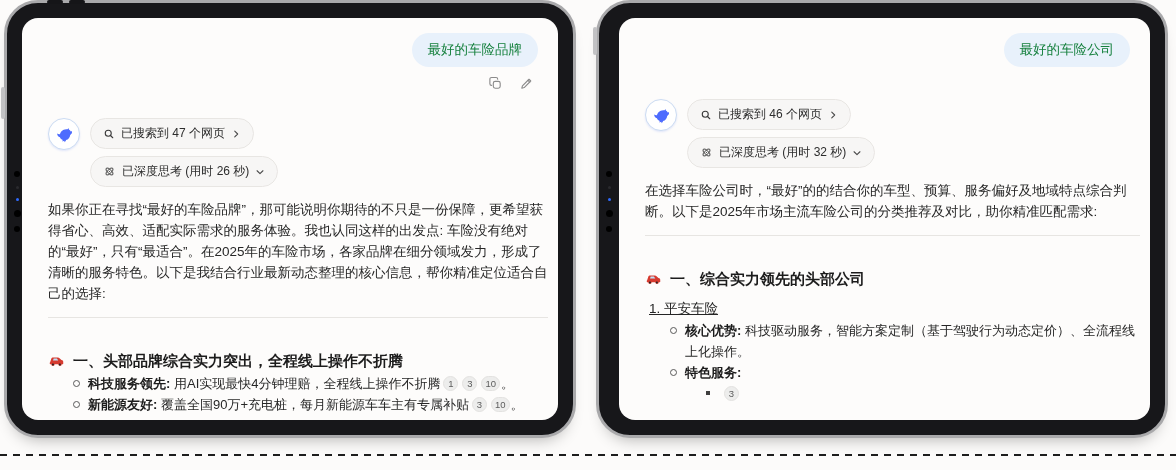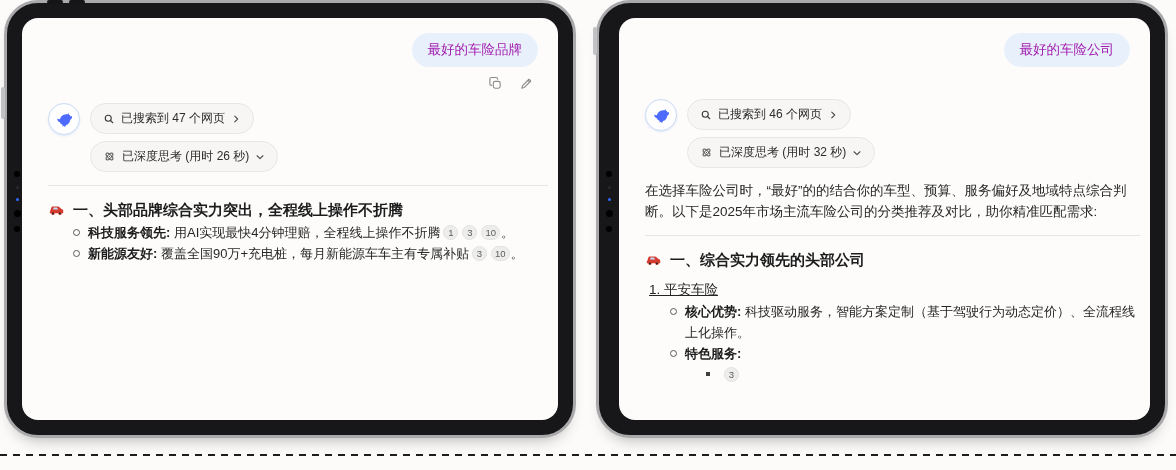--- a/index.html
+++ b/index.html
@@ -28,42 +28,42 @@
   .top-tab{position:absolute;top:-3px;height:4px;width:16px;background:#151518;border-radius:2px;}
   .tt1{left:40px;}.tt2{left:62px;}
   
   .screen{
     width:100%;height:100%;box-sizing:border-box;background:#fdfcfb;border-radius:16px;
     padding:6px 10px 0 26px;overflow:hidden;position:relative;
   }
   
   .user-bubble{
     margin:9px 10px 0 auto;width:max-content;max-width:70%;
-    background:#e8f1fb;color:#a21caf;font-size:13.5px;line-height:18px;
+    background:#e8f1fb;color:#15803d;font-size:13.5px;line-height:18px;
     padding:8px 16px;border-radius:18px;
   }
   .msg-actions{display:flex;justify-content:flex-end;gap:16px;margin:9px 14px 0 0;height:16px;}
   .msg-actions .action{display:inline-flex;cursor:pointer;}
   
-  .assistant-row{display:flex;gap:10px;margin-top:11px;align-items:flex-start;}
+  .assistant-row{display:flex;gap:10px;margin-top:26px;align-items:flex-start;}
   .assistant-row.roomy{margin-top:32px;}
   .avatar{
     flex:0 0 auto;width:30px;height:30px;border-radius:50%;background:#fff;
     border:1px solid #ccdcf2;display:flex;align-items:center;justify-content:center;
     box-shadow:0 1px 2px rgba(70,110,240,.15);
   }
   .chips{display:flex;flex-direction:column;gap:7px;align-items:flex-start;}
   .chip{
     display:flex;align-items:center;gap:6px;background:#f7f6f5;border:1px solid #e8e6e3;
     border-radius:17px;padding:6px 12px;font-size:12px;color:#2d2d2d;cursor:pointer;white-space:nowrap;
   }
   
   .intro{font-size:13.5px;line-height:21px;margin:12px 0 0;color:#272727;}
   .divider{border:none;border-top:1px solid #e7e5e2;margin:13px 0 0;}
-  .section-heading{display:flex;align-items:center;gap:8px;margin-top:15px;font-size:15px;font-weight:bold;color:#1c1c1c;}
+  .section-heading{display:flex;align-items:center;gap:8px;margin-top:34px;font-size:15px;font-weight:bold;color:#1c1c1c;}
   .numbered{margin:11px 0 0 4px;font-size:13.5px;color:#252525;text-decoration:underline;}
   ul.bullets{list-style:none;margin:2px 0 0;padding:0 0 0 24px;}
   ul.subbullets{list-style:none;margin:0;padding:0 0 0 20px;}
   li.bullet{position:relative;padding-left:16px;font-size:13px;line-height:21px;color:#272727;}
   li.bullet.ring::before{
     content:"";position:absolute;left:1px;top:7px;width:5px;height:5px;
     border:1.2px solid #5a5a5a;border-radius:50%;background:transparent;
   }
   li.bullet.square::before{
     content:"";position:absolute;left:1px;top:8px;width:4px;height:4px;background:#3f3f3f;
@@ -142,20 +142,21 @@
               <circle cx="12" cy="12" r="1.1" fill="#3a3a3a" stroke="none"></circle>
             </svg>
             <span>已深度思考 (用时 26 秒)</span>
             <svg width="10" height="10" viewBox="0 0 24 24" fill="none" stroke="#4a4a4a" stroke-width="2.6" stroke-linecap="round" stroke-linejoin="round">
               <path d="M5 9l7 7 7-7"></path>
             </svg>
           </div>
         </div>
       </div>
 
+      <p class="intro">如果你正在寻找“最好的车险品牌”，那可能说明你期待的不只是一份保障，更希望获得省心、高效、适配实际需求的服务体验。我也认同这样的出发点: 车险没有绝对的“最好”，只有“最适合”。在2025年的车险市场，各家品牌在细分领域发力，形成了清晰的服务特色。以下是我结合行业最新动态整理的核心信息，帮你精准定位适合自己的选择:</p>
 
       <hr class="divider">
 
       <div class="section-heading">
         <svg width="17" height="17" viewBox="0 0 24 24">
           <path fill="#d63a2f" d="M3 13l1.5-4.5C5 7 6 6.5 7.5 6.5h6c1.5 0 2.5.5 3.5 1.5l2 2c1.5.3 2.5 1 2.5 2.5v2.5c0 .6-.4 1-1 1h-1.1a2.4 2.4 0 0 1-4.8 0H9.4a2.4 2.4 0 0 1-4.8 0H3.5c-.6 0-1-.4-1-1V14c0-.5.2-.8.5-1z"></path>
           <circle cx="7" cy="16.3" r="1.5" fill="#252525"></circle>
             <circle cx="16.7" cy="16.3" r="1.5" fill="#252525"></circle>
           <path fill="#bfe0f7" d="M8 7.9h4.6l1.9 2.6H7.1z"></path>
         </svg>

